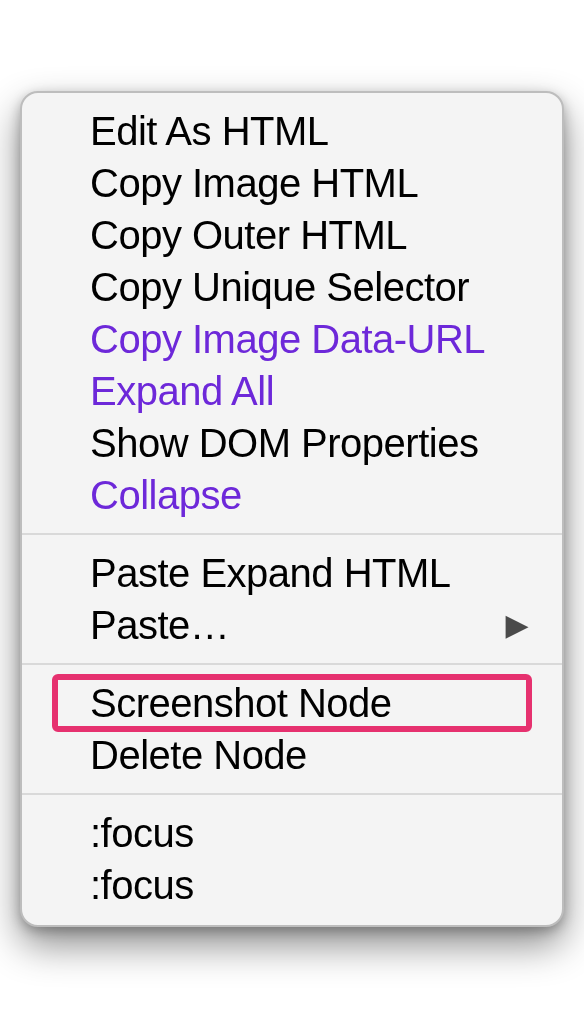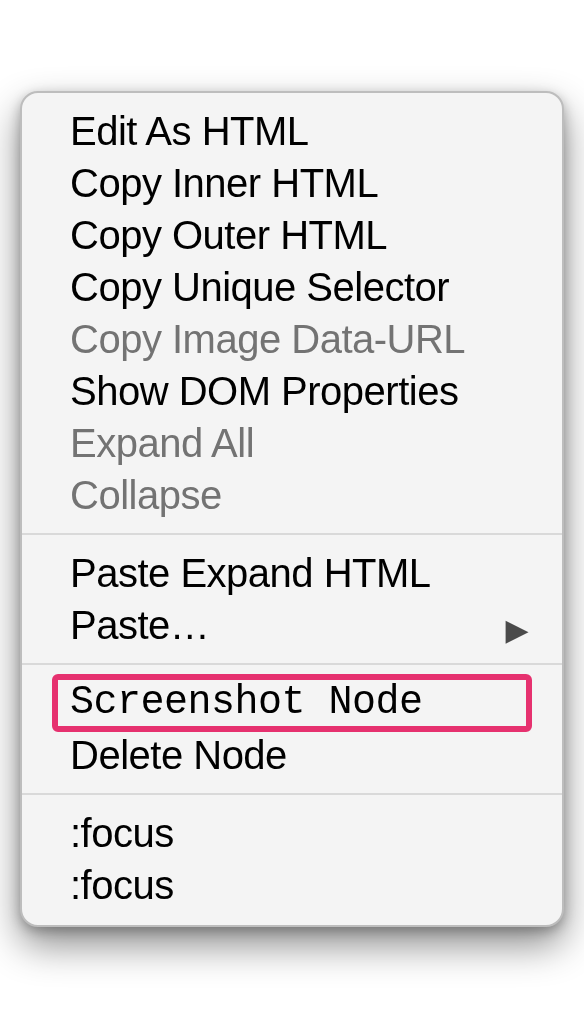--- a/index.html
+++ b/index.html
@@ -25,28 +25,28 @@
       padding: 12px 0 14px 0;
       overflow: hidden;
     }
     .menu-item {
       position: relative;
       font-size: 40px;
       font-weight: 400;
       letter-spacing: -0.5px;
       line-height: 1.0;
       color: #000;
-      padding: 6px 40px 6px 48px;
+      padding: 6px 40px 6px 68px;
       cursor: default;
       display: flex;
-      align-items: flex-end;
+      align-items: center;
       justify-content: space-between;
     }
     .menu-item.disabled {
-      color: #737373;
+      color: #6d28d9;
     }
     .separator {
       height: 2px;
       background: #d9d9d9;
       margin: 12px 0 12px 0;
     }
     .submenu-arrow {
       font-size: 30px;
       color: #4a4a4a;
       margin-right: -6px;
@@ -56,48 +56,47 @@
       border: 6px solid #e6316f;
       border-radius: 6px;
       pointer-events: none;
       left: 30px;
       right: 30px;
       top: -3px;
       bottom: -3px;
     }
     .menu-item.highlighted {
       position: relative;
-      font-family: Liberation Mono, monospace;
     }
   </style>
 </head>
 <body>
 
 <div class="context-menu">
 
   <div class="menu-item">
     <span>Edit As HTML</span>
   </div>
   <div class="menu-item">
-    <span>Copy Inner HTML</span>
+    <span>Copy Image HTML</span>
   </div>
   <div class="menu-item">
     <span>Copy Outer HTML</span>
   </div>
   <div class="menu-item">
     <span>Copy Unique Selector</span>
   </div>
   <div class="menu-item disabled">
     <span>Copy Image Data-URL</span>
   </div>
+  <div class="menu-item disabled">
+    <span>Expand All</span>
+  </div>
   <div class="menu-item">
     <span>Show DOM Properties</span>
-  </div>
-  <div class="menu-item disabled">
-    <span>Expand All</span>
   </div>
   <div class="menu-item disabled">
     <span>Collapse</span>
   </div>
 
   <div class="separator"></div>
 
   <div class="menu-item">
     <span>Paste Expand HTML</span>
   </div>

